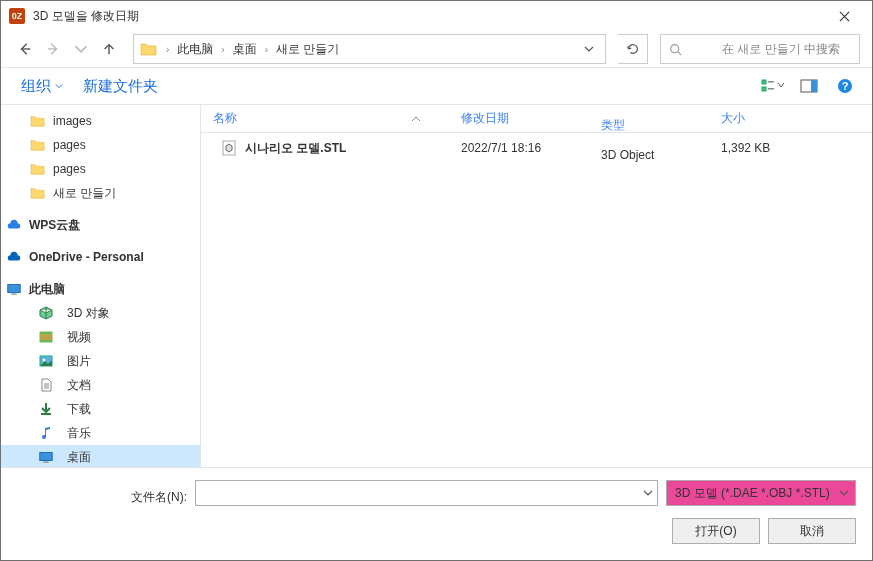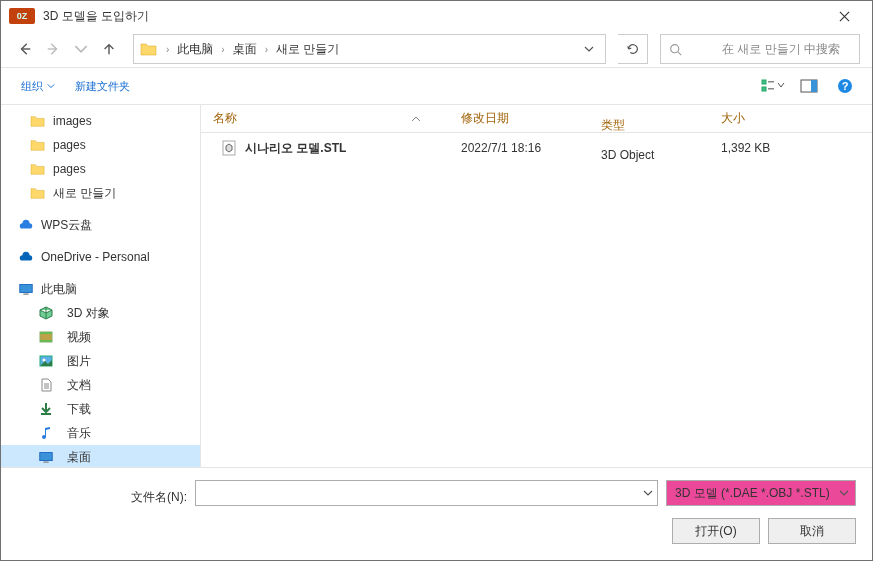--- a/index.html
+++ b/index.html
@@ -1,52 +1,52 @@
 <!DOCTYPE html>
 <html><head>
 <meta charset="utf-8">
 <style>
 * { box-sizing: border-box; margin: 0; padding: 0; }
 body { font-family: "Microsoft YaHei", sans-serif; font-size: 13px; background: #fff; color: #333; }
 .dialog { width: 873px; height: 561px; border: 1px solid #707070; display: flex; flex-direction: column; background: #fff; }
 .titlebar { height: 30px; display: flex; align-items: center; padding: 0 8px; }
-.titlebar .app-icon { width: 26px; height: 16px; background: #c2410c; border-radius: 2px; display: flex; align-items: center; justify-content: center; color: #cfe; font-size: 9px; font-weight: bold; }
+.titlebar .app-icon { width: 16px; height: 16px; background: #c2410c; border-radius: 2px; display: flex; align-items: center; justify-content: center; color: #cfe; font-size: 9px; font-weight: bold; }
 .titlebar .title { margin-left: 8px; font-size: 12px; color: #333; flex: 1; }
 .titlebar .close { width: 40px; height: 28px; display: flex; align-items: center; justify-content: center; cursor: pointer; }
 .titlebar .close svg { width: 11px; height: 11px; }
 
 .navrow { height: 36px; display: flex; align-items: center; padding: 0 12px; gap: 4px; }
 .navbtn { width: 24px; height: 24px; display: flex; align-items: center; justify-content: center; border-radius: 2px; }
 .navbtn.disabled { opacity: .4; }
 .navbtn svg { width: 14px; height: 14px; }
 .pathbox { flex: 1; margin: 0 8px; height: 30px; border: 1px solid #ccc; display: flex; align-items: center; padding: 0 4px; position: relative; }
 .pathbox .foldericon { width: 18px; height: 18px; margin: 0 6px 0 2px; }
 .pathbox .crumb { display: flex; align-items: center; height: 100%; padding: 0 6px; font-size: 12px; color: #333; }
 .pathbox .sep { color: #888; padding: 0 2px; font-size: 10px; }
 .pathbox .dropdown { margin-left: auto; width: 24px; display: flex; align-items: center; justify-content: center; }
 .refreshbox { width: 30px; height: 30px; border: 1px solid #ccc; border-left: none; display: flex; align-items: center; justify-content: center; margin-right: 8px; }
 .searchbox { width: 200px; height: 30px; border: 1px solid #ccc; display: flex; align-items: center; padding: 0 8px; color: #888; font-size: 12px; gap: 34px; }
 .searchbox .sicon { margin-right: 6px; }
 
 .toolbar { height: 38px; border-top: 1px solid #e5e5e5; border-bottom: 1px solid #e5e5e5; display: flex; align-items: center; padding: 0 10px; }
-.toolbar .tbtn { padding: 4px 10px; font-size: 11px; color: #1a6fd4; display: flex; align-items: center; gap: 4px; }
+.toolbar .tbtn { padding: 4px 10px; font-size: 15px; color: #1a6fd4; display: flex; align-items: center; gap: 4px; }
 .toolbar .spacer { flex: 1; }
 .toolbar .iconbtn { width: 34px; height: 24px; display: flex; align-items: center; justify-content: center; margin-left: 2px; }
 
 .body { flex: 1; display: flex; overflow: hidden; }
 .sidebar { width: 200px; border-right: 1px solid #e5e5e5; overflow-y: auto; padding-top: 4px; }
 .tree-item { height: 24px; display: flex; align-items: center; font-size: 12px; color: #333; padding-left: 28px; cursor: pointer; }
-.tree-item.root { padding-left: 16px; font-weight: normal; }
+.tree-item.root { padding-left: 4px; font-weight: bold; }
 .tree-item.sub { padding-left: 36px; gap: 6px; }
 .tree-item.selected { background: #cce8ff; }
 .tree-item .ticon { width: 18px; height: 16px; margin-right: 6px; display: flex; align-items: center; justify-content: center; }
 .tree-gap { height: 8px; }
 
 .filearea { flex: 1; display: flex; flex-direction: column; }
-.colheader { height: 28px; border-bottom: 1px solid #e5e5e5; display: flex; align-items: center; font-size: 12px; color: #a16207; }
+.colheader { height: 28px; border-bottom: 1px solid #e5e5e5; display: flex; align-items: center; font-size: 12px; color: #3b82f6; }
 .col-name { width: 260px; padding-left: 12px; display: flex; align-items: center; gap: 80px; }
 .col-name .sorticon { margin-left: auto; margin-right: 40px; }
 .col-date { width: 140px; }
 .col-type { width: 120px; margin-top: 13px; }
 .col-size { width: 100px; }
 .filerow { height: 30px; display: flex; align-items: center; font-size: 12px; color: #333; }
 .filerow .col-name { display: flex; align-items: center; gap: 8px; font-weight: bold; }
 .filerow .ficon { margin-left: 8px; }
 
 .bottom { border-top: 1px solid #e5e5e5; padding: 12px 16px 16px 16px; }
@@ -61,21 +61,21 @@
 
 .folder-y { fill: #ffd86b; stroke: #d4a017; stroke-width: .5; }
 </style>
 </head>
 <body>
 
 <div class="dialog">
 
   <div class="titlebar">
     <div class="app-icon">0Z</div>
-    <div class="title">3D 모델을 도입하기</div>
+    <div class="title">3D 모델을 修改日期</div>
     <div class="close">
       <svg viewBox="0 0 12 12">
           <path d="M1 1 L11 11 M11 1 L1 11" stroke="#333" stroke-width="1.2" fill="none"></path>
         </svg>
     </div>
   </div>
 
   <div class="navrow">
     <div class="navbtn">
       <svg viewBox="0 0 16 16">

